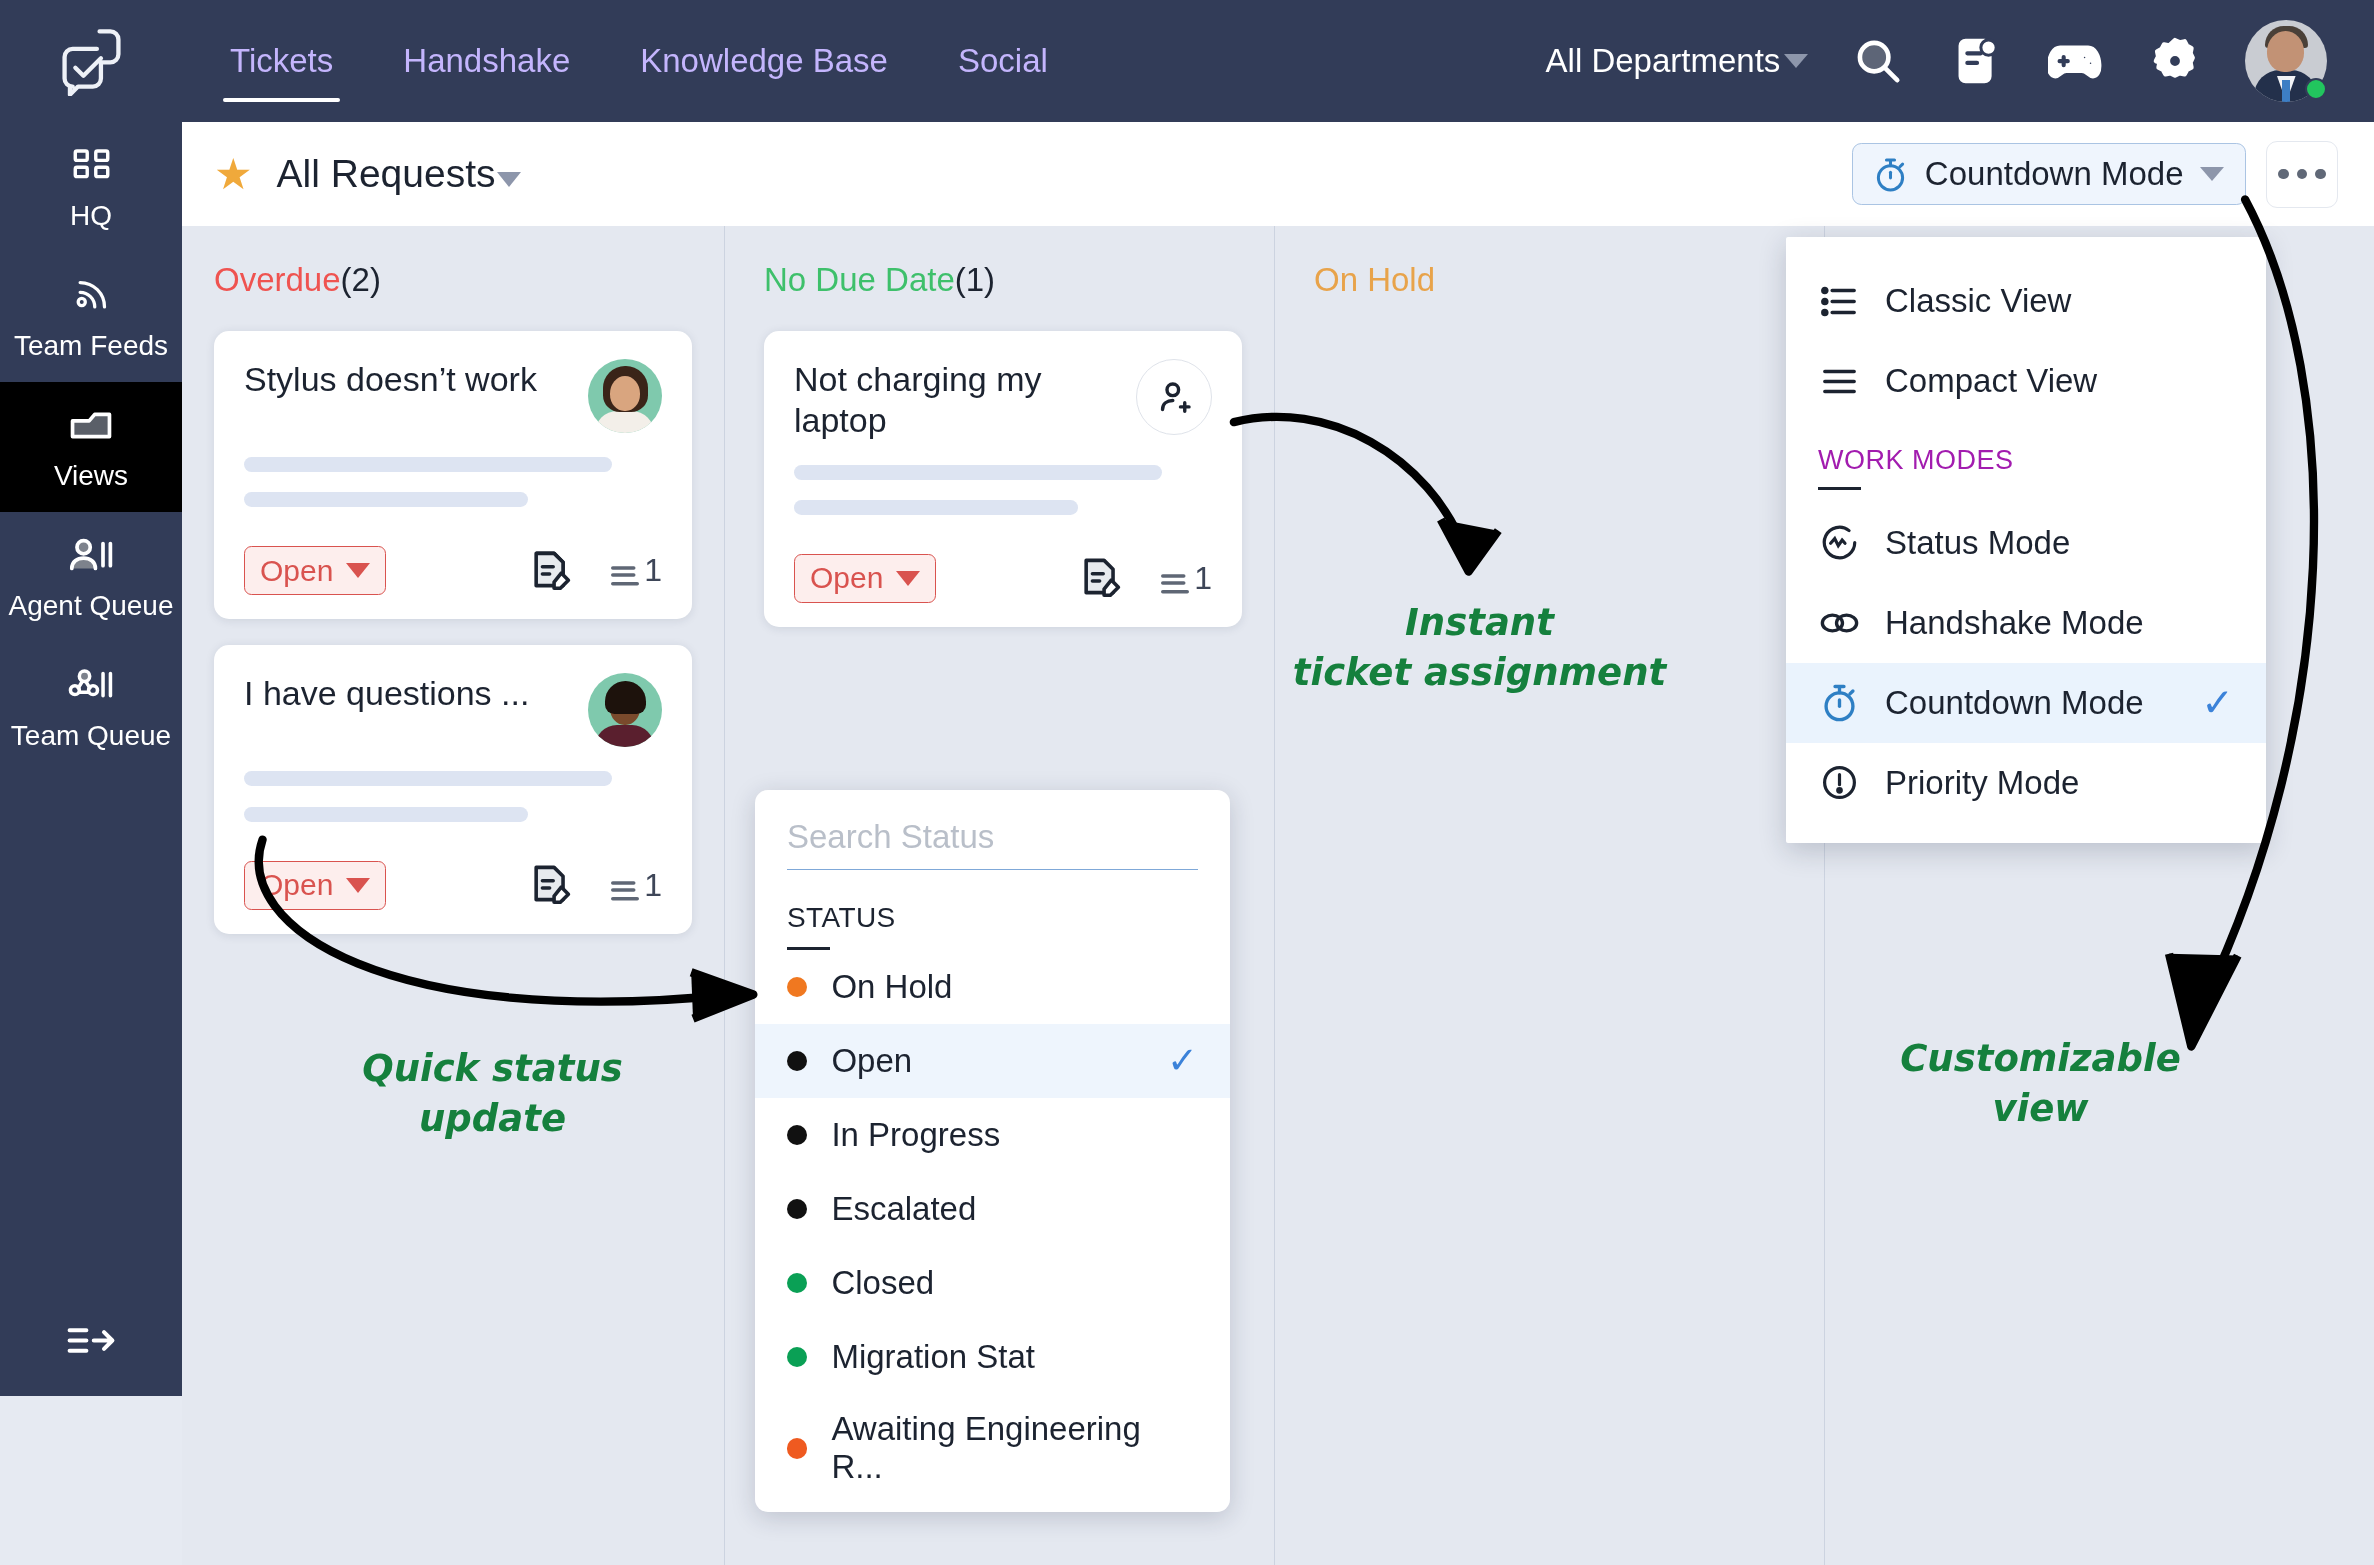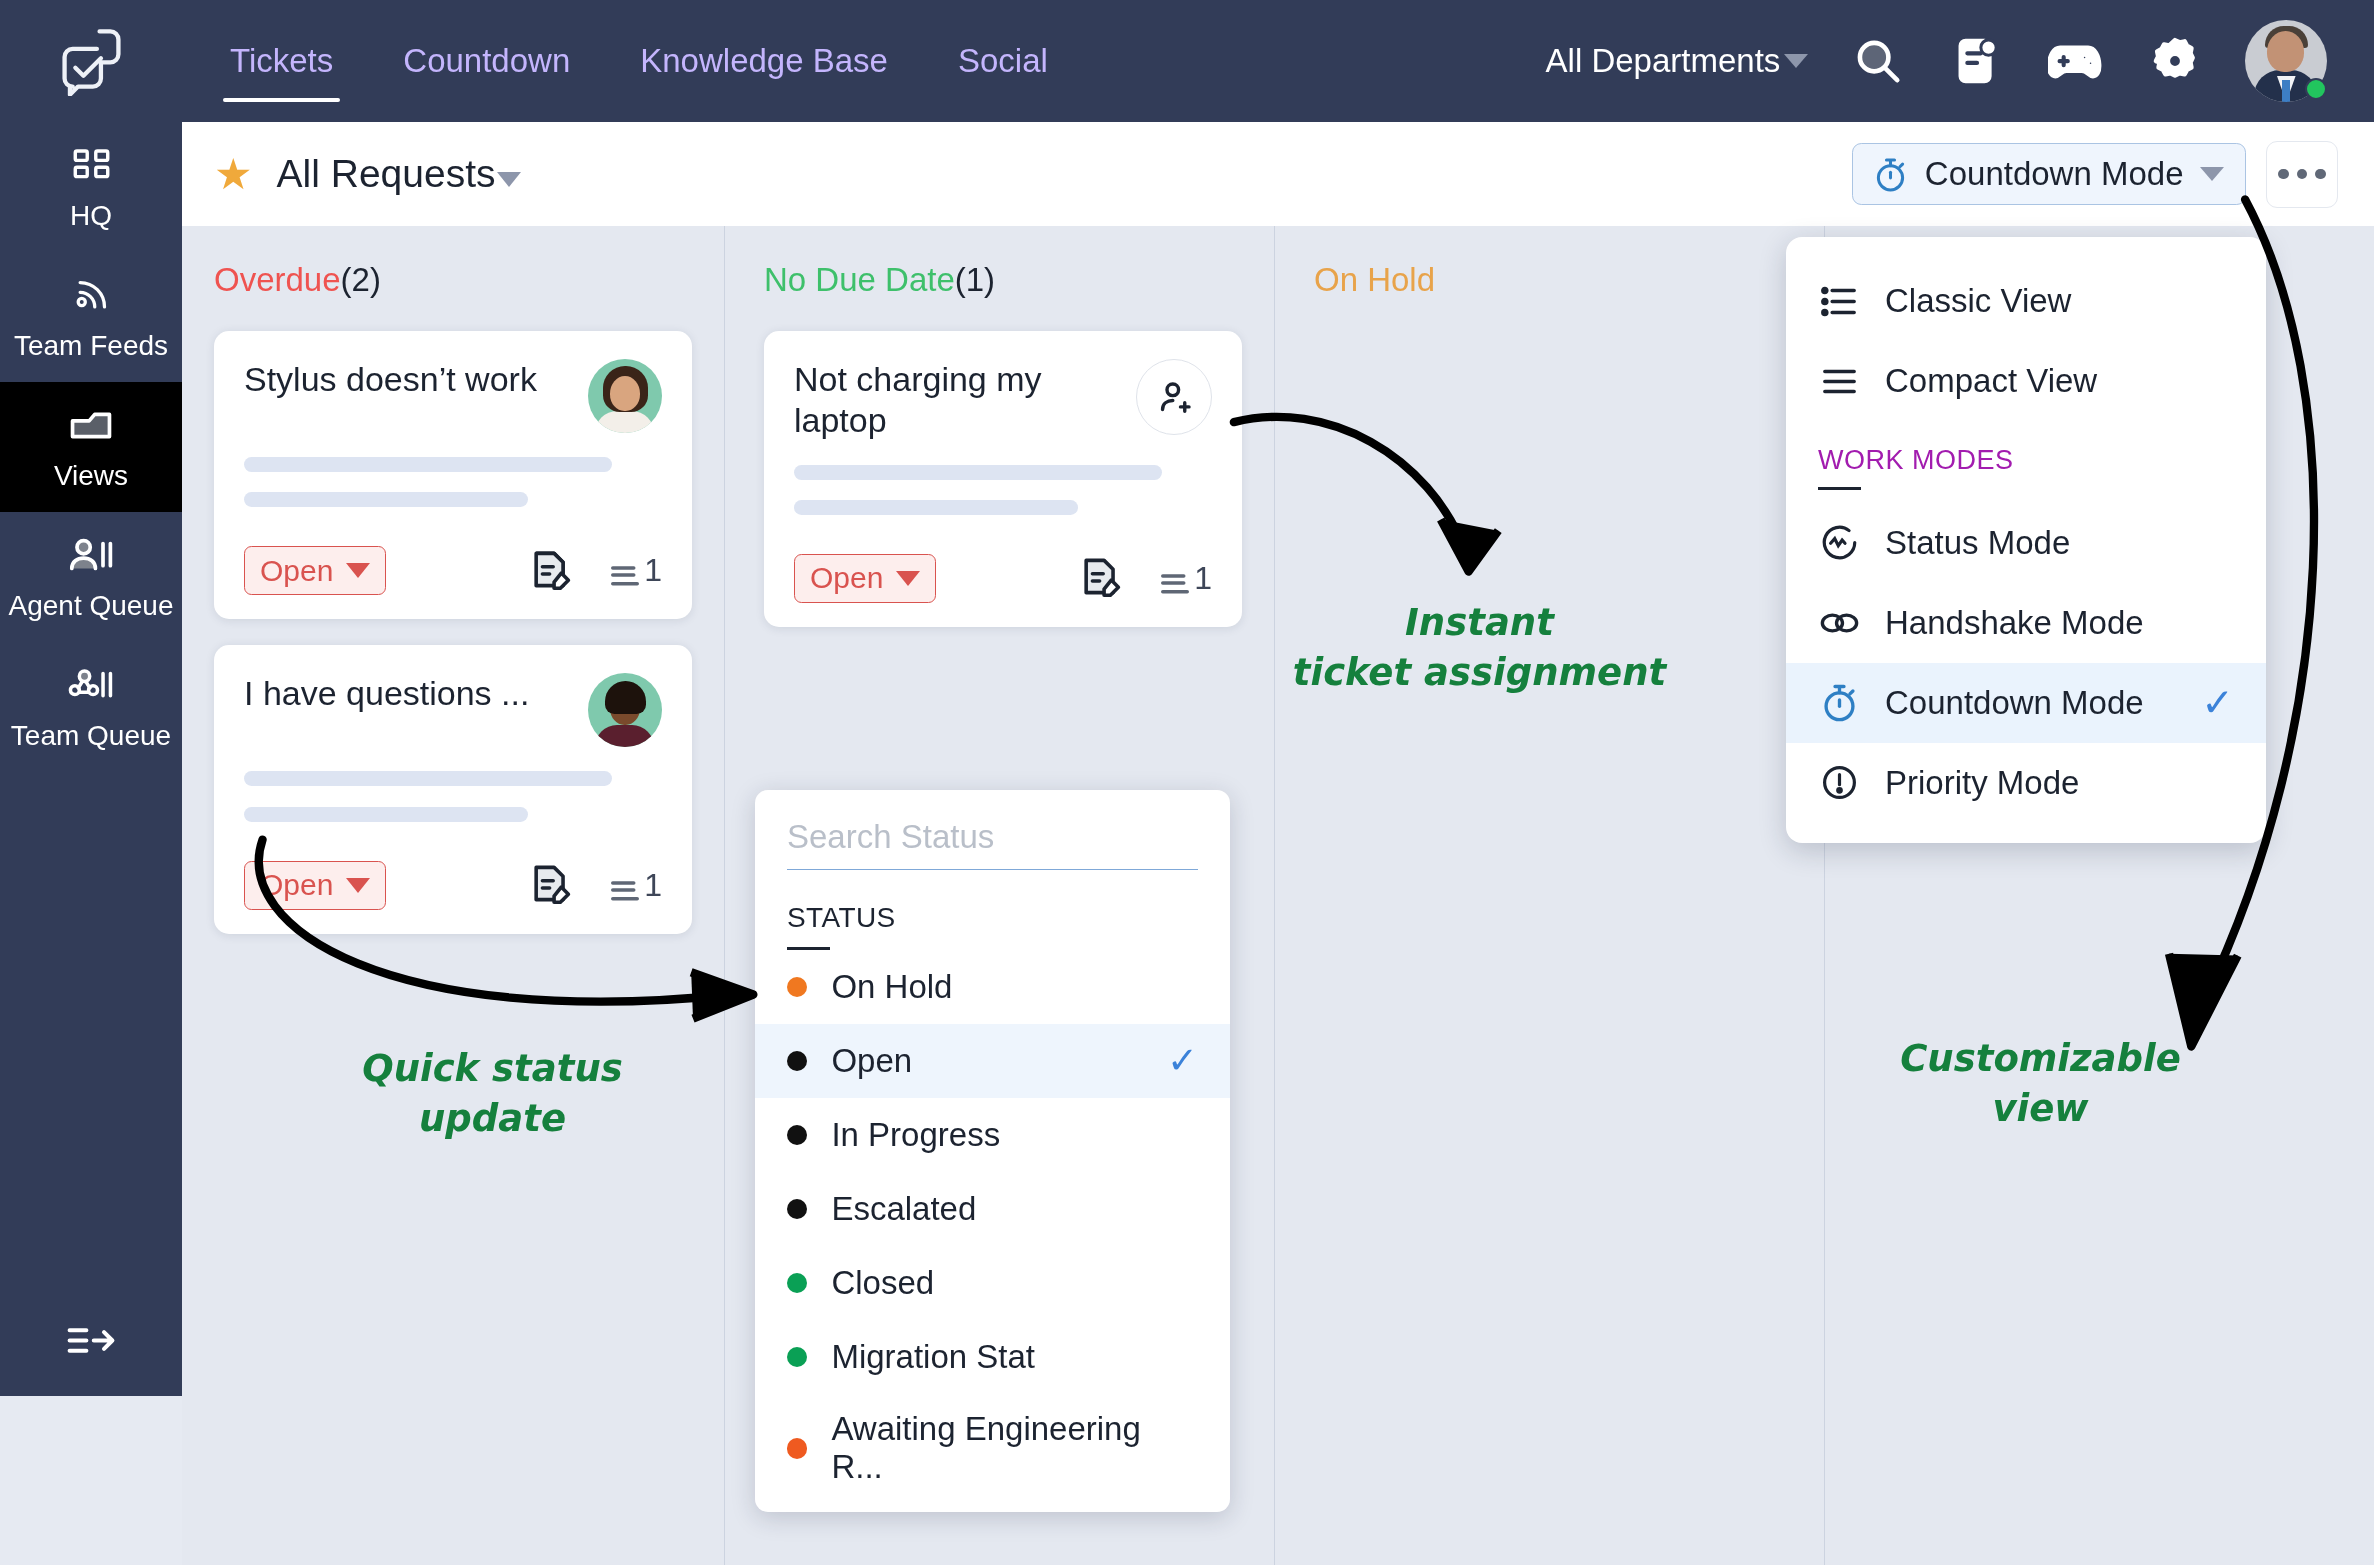--- a/index.html
+++ b/index.html
@@ -153,21 +153,21 @@
     display: flex; align-items: center; gap: 24px;
     padding: 16.7px 32px; font-size: 33px; color: #1c2330; cursor: pointer; min-height: 74px;
   }
   .sp-item.sel { background: #eef5fd; }
   .sp-dot { width: 20.4px; height: 20.4px; border-radius: 50%; flex: 0 0 20.4px; }
   .sp-check { margin-left: auto; color: #3b82d9; font-size: 37px; line-height: 1; }
 
   
   .mode-menu {
     position: absolute; left: 1786px; top: 237px; width: 480px;
-    background: #ffffff; border-radius: 16px;
+    background: #ffffff; border-radius: 2px;
     box-shadow: 0 7.4px 28px rgba(25,35,60,.20); z-index: 9; padding: 24px 0 20.4px 0;
   }
   .mm-item {
     display: flex; align-items: center; gap: 24px;
     padding: 13px 32px; font-size: 33px; color: #1c2330; cursor: pointer; min-height: 80px;
   }
   .mm-item.sel { background: #eaf3fd; }
   .mm-ic { width: 43px; height: 43px; display: flex; align-items: center; justify-content: center; flex: 0 0 43px; }
   .mm-check { margin-left: auto; color: #3b82d9; font-size: 39px; line-height: 1; }
   .mm-section { font-size: 27px; color: #a21caf; padding: 24px 32px 0 32px; letter-spacing: 0.5px; }
@@ -266,21 +266,21 @@
       </svg>
     </div>
   </nav>
 
   <header class="topbar">
     <div class="nav-tabs">
       <div class="nav-tab active">
         <span>Tickets</span>
       </div>
       <div class="nav-tab">
-        <span>Countdown</span>
+        <span>Handshake</span>
       </div>
       <div class="nav-tab">
         <span>Knowledge Base</span>
       </div>
       <div class="nav-tab">
         <span>Social</span>
       </div>
     </div>
 
     <div class="top-right">

